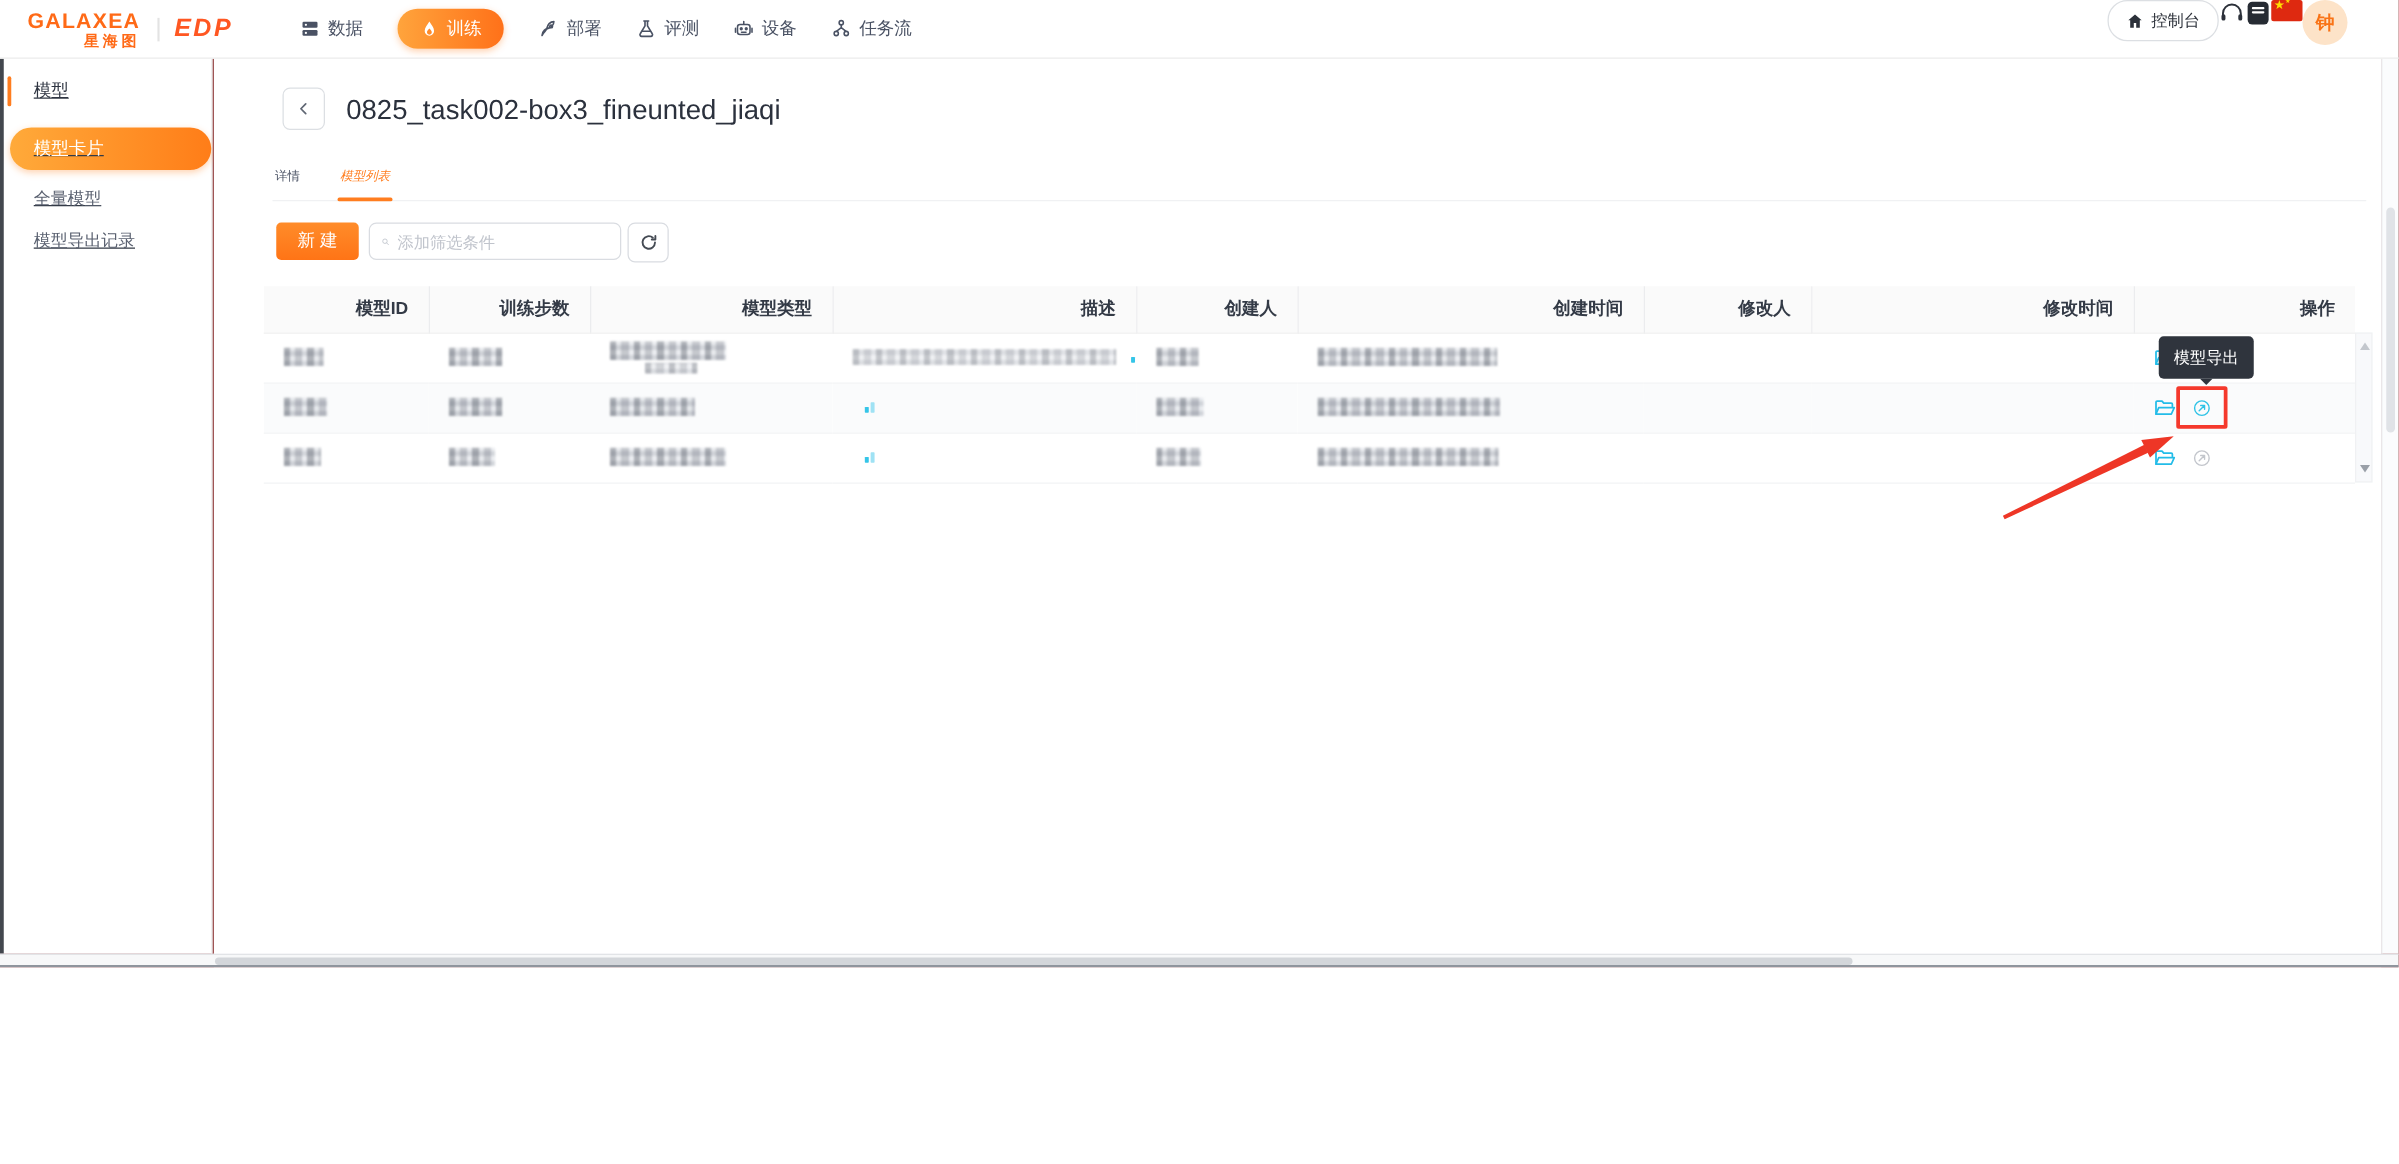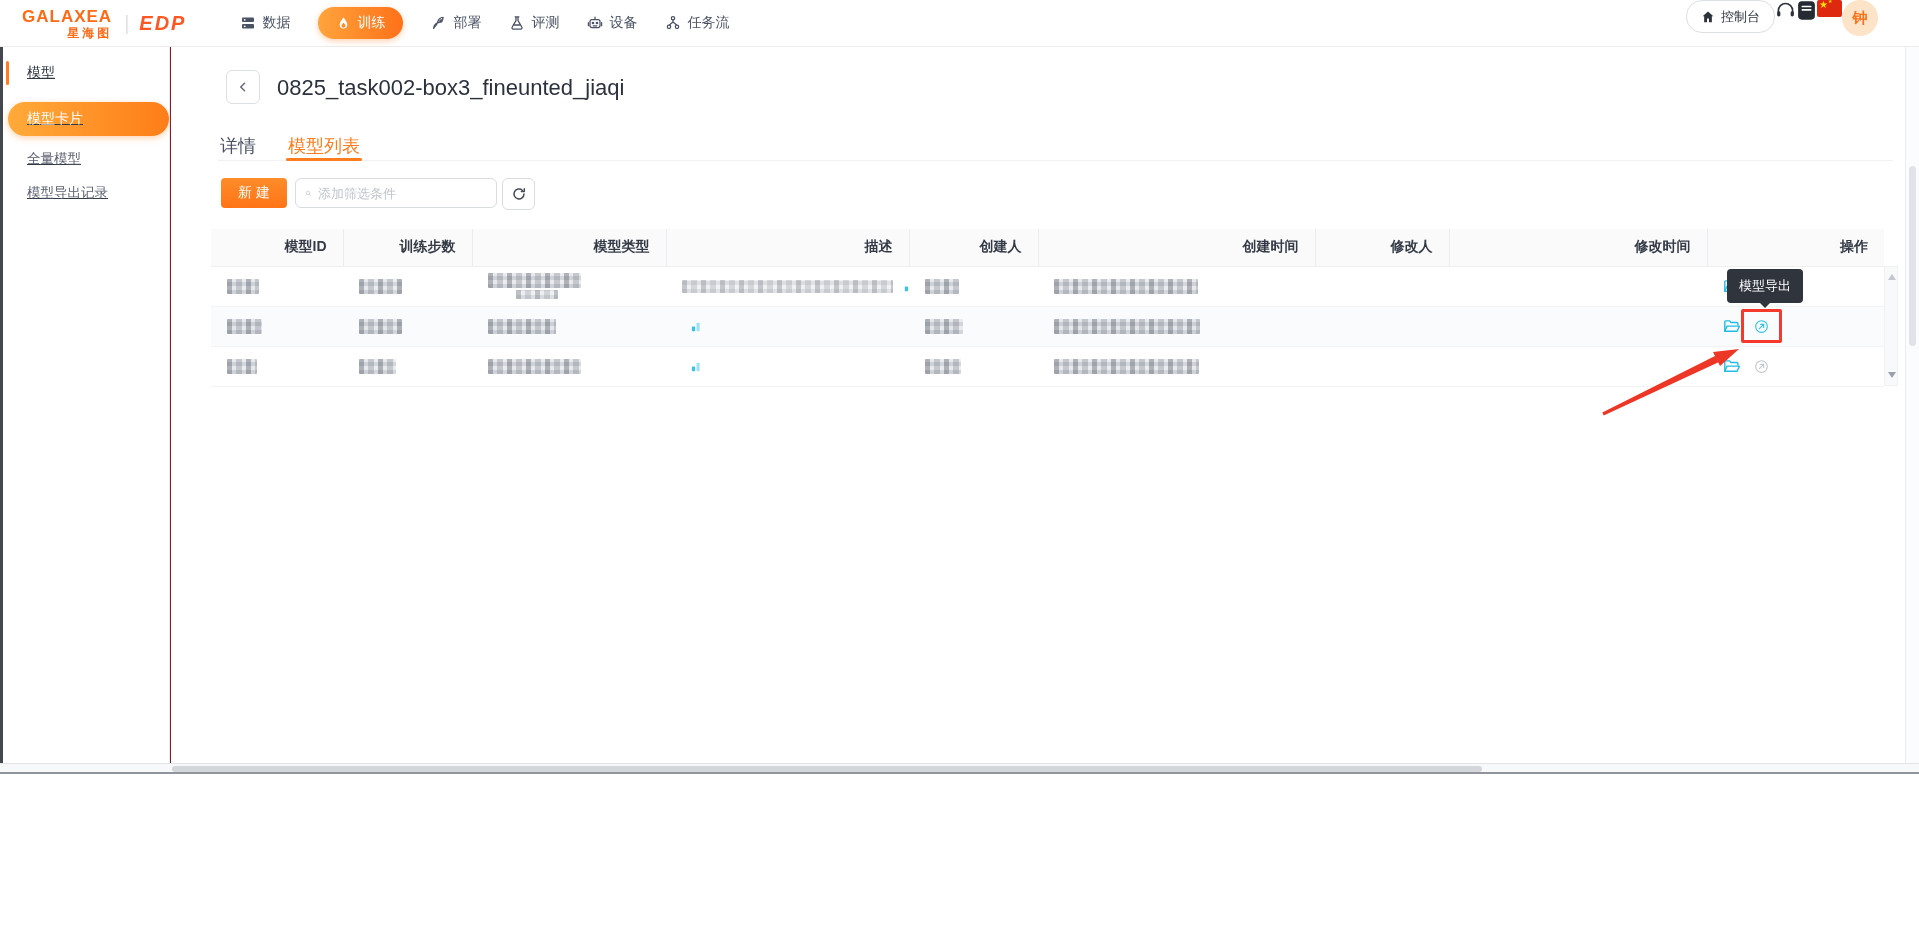--- a/index.html
+++ b/index.html
@@ -43,22 +43,22 @@
   .side-item.active .lbl{margin-left:19px;font-size:14px;}
 
   
   .content{position:absolute;left:171px;top:46px;width:1734px;height:874px;background:#fff;}
   .back-btn{position:absolute;left:55px;top:24px;width:32px;height:32px;border:1px solid #dcdfe3;border-radius:6px;
             background:#fff;display:flex;align-items:center;justify-content:center;cursor:pointer;}
   .page-title{position:absolute;left:106px;top:29px;font-size:22px;font-weight:400;color:#2b313d;}
 
   .tabs-row{position:absolute;left:47px;right:12px;top:84px;height:30px;border-bottom:1px solid #f0f1f3;
             display:flex;gap:28px;}
-  .tab{position:relative;font-size:18px;color:#4a5264;padding:4px 2px 0 2px;cursor:pointer;}
-  .tab.active{color:#ff7d1f;}
+  .tab{position:relative;font-size:10px;color:#4a5264;padding:4px 2px 0 2px;cursor:pointer;}
+  .tab.active{color:#ff7d1f;font-style:italic;}
   .tab.active::after{content:"";position:absolute;left:0;right:0;bottom:-1px;height:3px;background:#ff7d1f;border-radius:2px;}
 
   .btn-new{position:absolute;left:50px;top:132px;width:66px;height:30px;border:none;border-radius:4px;
            background:linear-gradient(180deg,#ff8c2a,#ff7416);color:#fff;font-size:14px;cursor:pointer;
            font-family:inherit;}
   .search-box{position:absolute;left:124px;top:132px;width:202px;height:30px;border:1px solid #d9dce1;border-radius:6px;
               box-sizing:border-box;display:flex;align-items:center;background:#fff;}
   .search-box input{border:none;outline:none;flex:1;font-size:13px;color:#333;margin-left:4px;font-family:inherit;background:transparent;}
   .search-box input::placeholder{color:#c0c4cc;}
   .search-box svg{margin-left:9px;}

